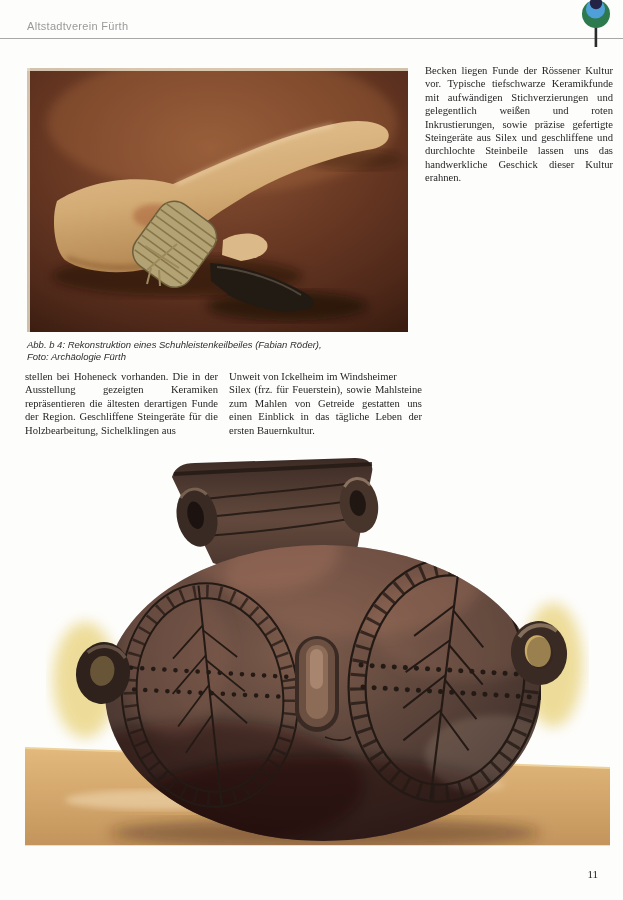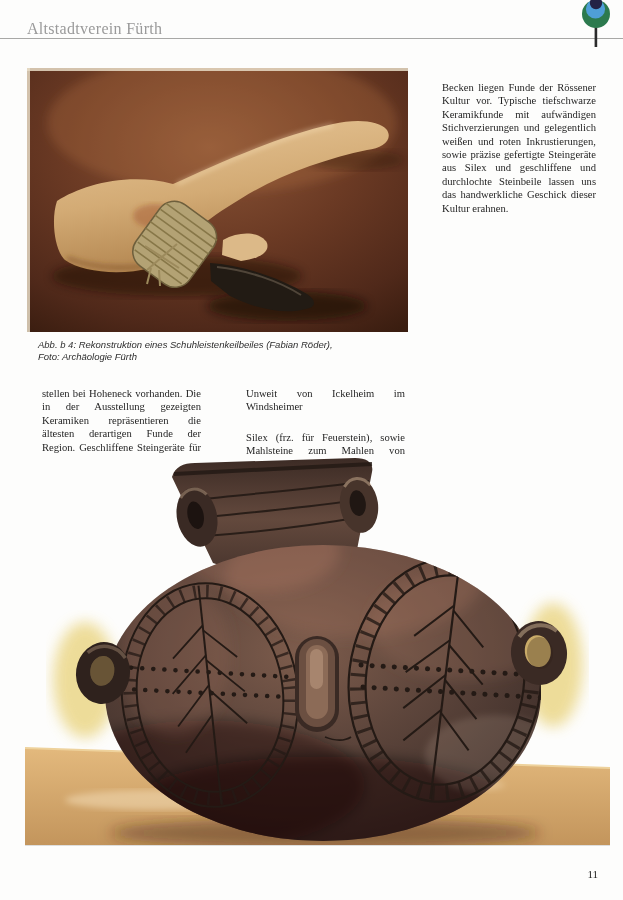--- a/index.html
+++ b/index.html
@@ -1,36 +1,36 @@
 <!DOCTYPE html>
 <html><head>
 <meta charset="utf-8">
 <style>
   html,body{margin:0;padding:0;background:#e8e8e8;}
   .page{position:relative;width:623px;height:900px;background:#fdfdfc;overflow:hidden;
         font-family:"Liberation Serif",serif;color:#1f1f1f;}
   
-  .hdr-title{position:absolute;left:27px;top:20px;font-family:Liberation Serif, serif;
-             font-size:16px;color:#9a9a9a;letter-spacing:.3px;}
+  .hdr-title{position:absolute;left:27px;top:20px;font-family:Liberation Sans, sans-serif;
+             font-size:11px;color:#9a9a9a;letter-spacing:.3px;}
   .hdr-rule{position:absolute;left:0;top:38px;width:623px;height:1px;background:#a8a8a6;}
   .logo{position:absolute;right:10px;top:-3px;width:34px;height:52px;}
   
   .photo1{position:absolute;left:27px;top:68px;width:381px;height:264px;}
   .photo2{position:absolute;left:25px;top:455px;width:585px;height:390px;border-bottom:1px solid rgba(0,0,0,.12);}
   
   .cap{position:absolute;font-family:"Liberation Sans",sans-serif;font-style:italic;
-       font-size:9.5px;line-height:11.5px;color:#2e2e2e;margin-left:11px;}
+       font-size:9.5px;line-height:11.5px;color:#2e2e2e;}
   .cap1{left:27px;top:339px;width:390px;}
   .cap2{left:25px;top:851px;width:580px;}
   
   .bodytext{font-size:10.6px;line-height:13.4px;text-align:justify;hyphens:none;}
   .col-right-top{position:absolute;left:425px;top:64px;width:188px;}
   .col-mid-left{position:absolute;left:25px;top:370px;width:193px;}
   .col-mid-right{position:absolute;left:229px;top:370px;width:193px;}
-  .bodytext p{margin:17px;}
+  .bodytext p{margin:0;}
   
   .pagenum{position:absolute;right:25px;top:868px;font-size:11px;color:#222;}
 </style>
 </head>
 <body>
 
 <div class="page">
 
   <div class="hdr-title">Altstadtverein Fürth</div>
   <div class="hdr-rule"></div>

